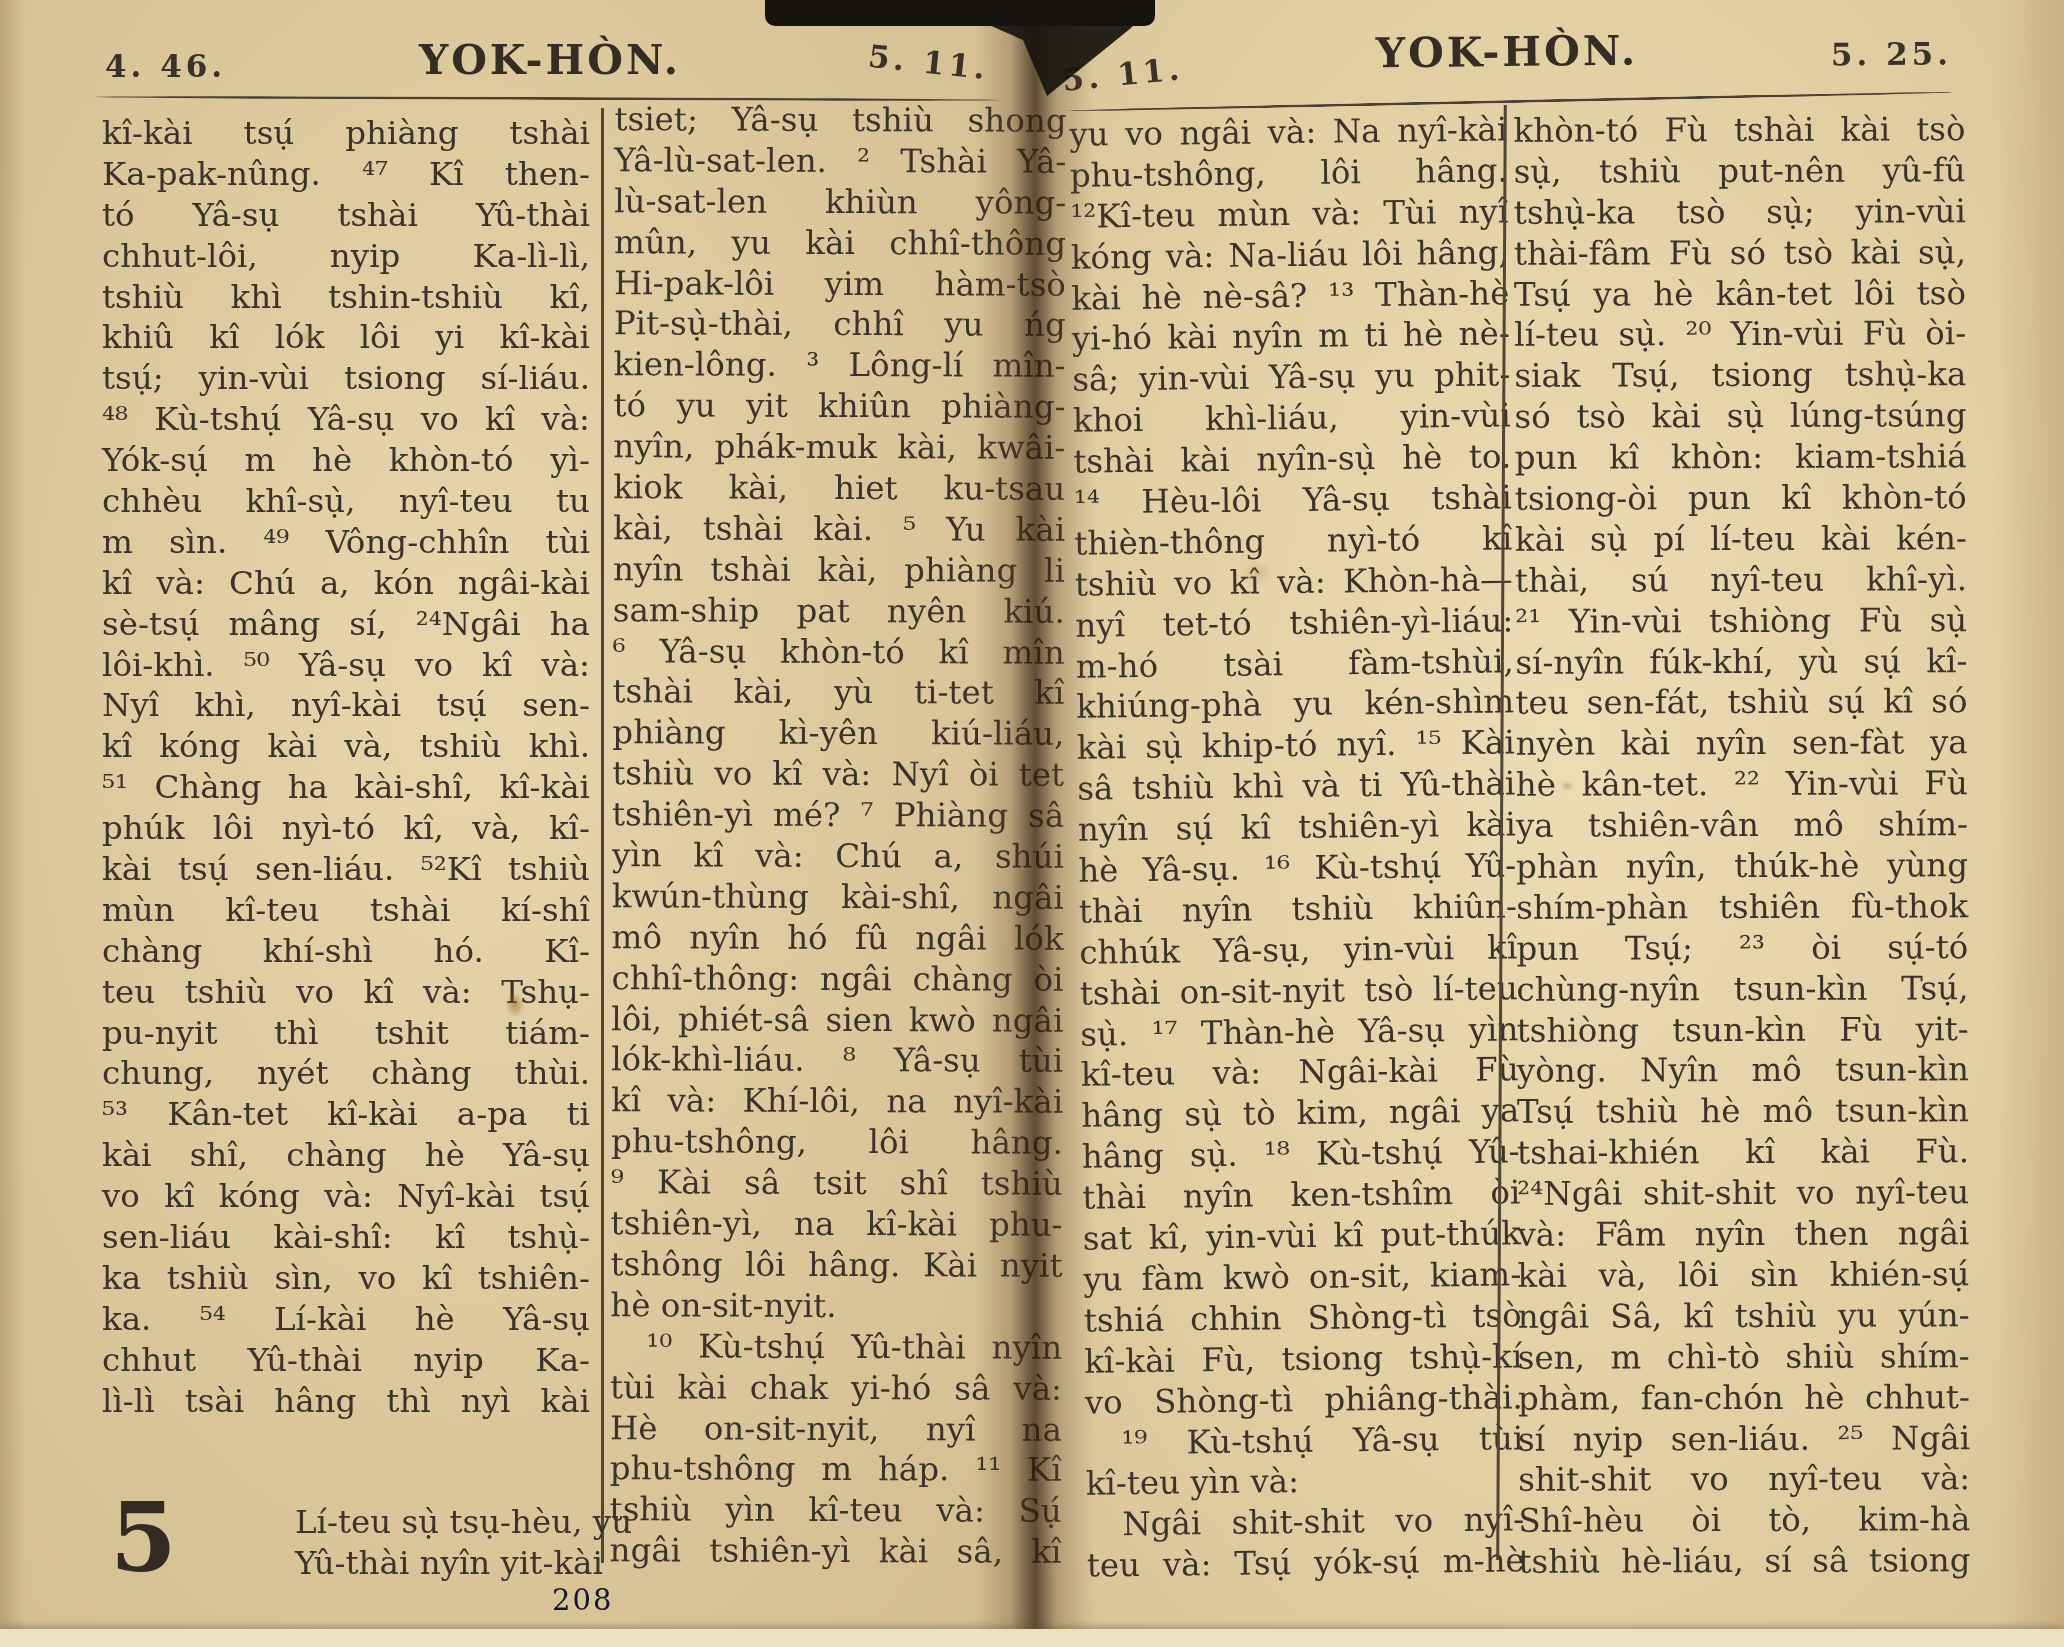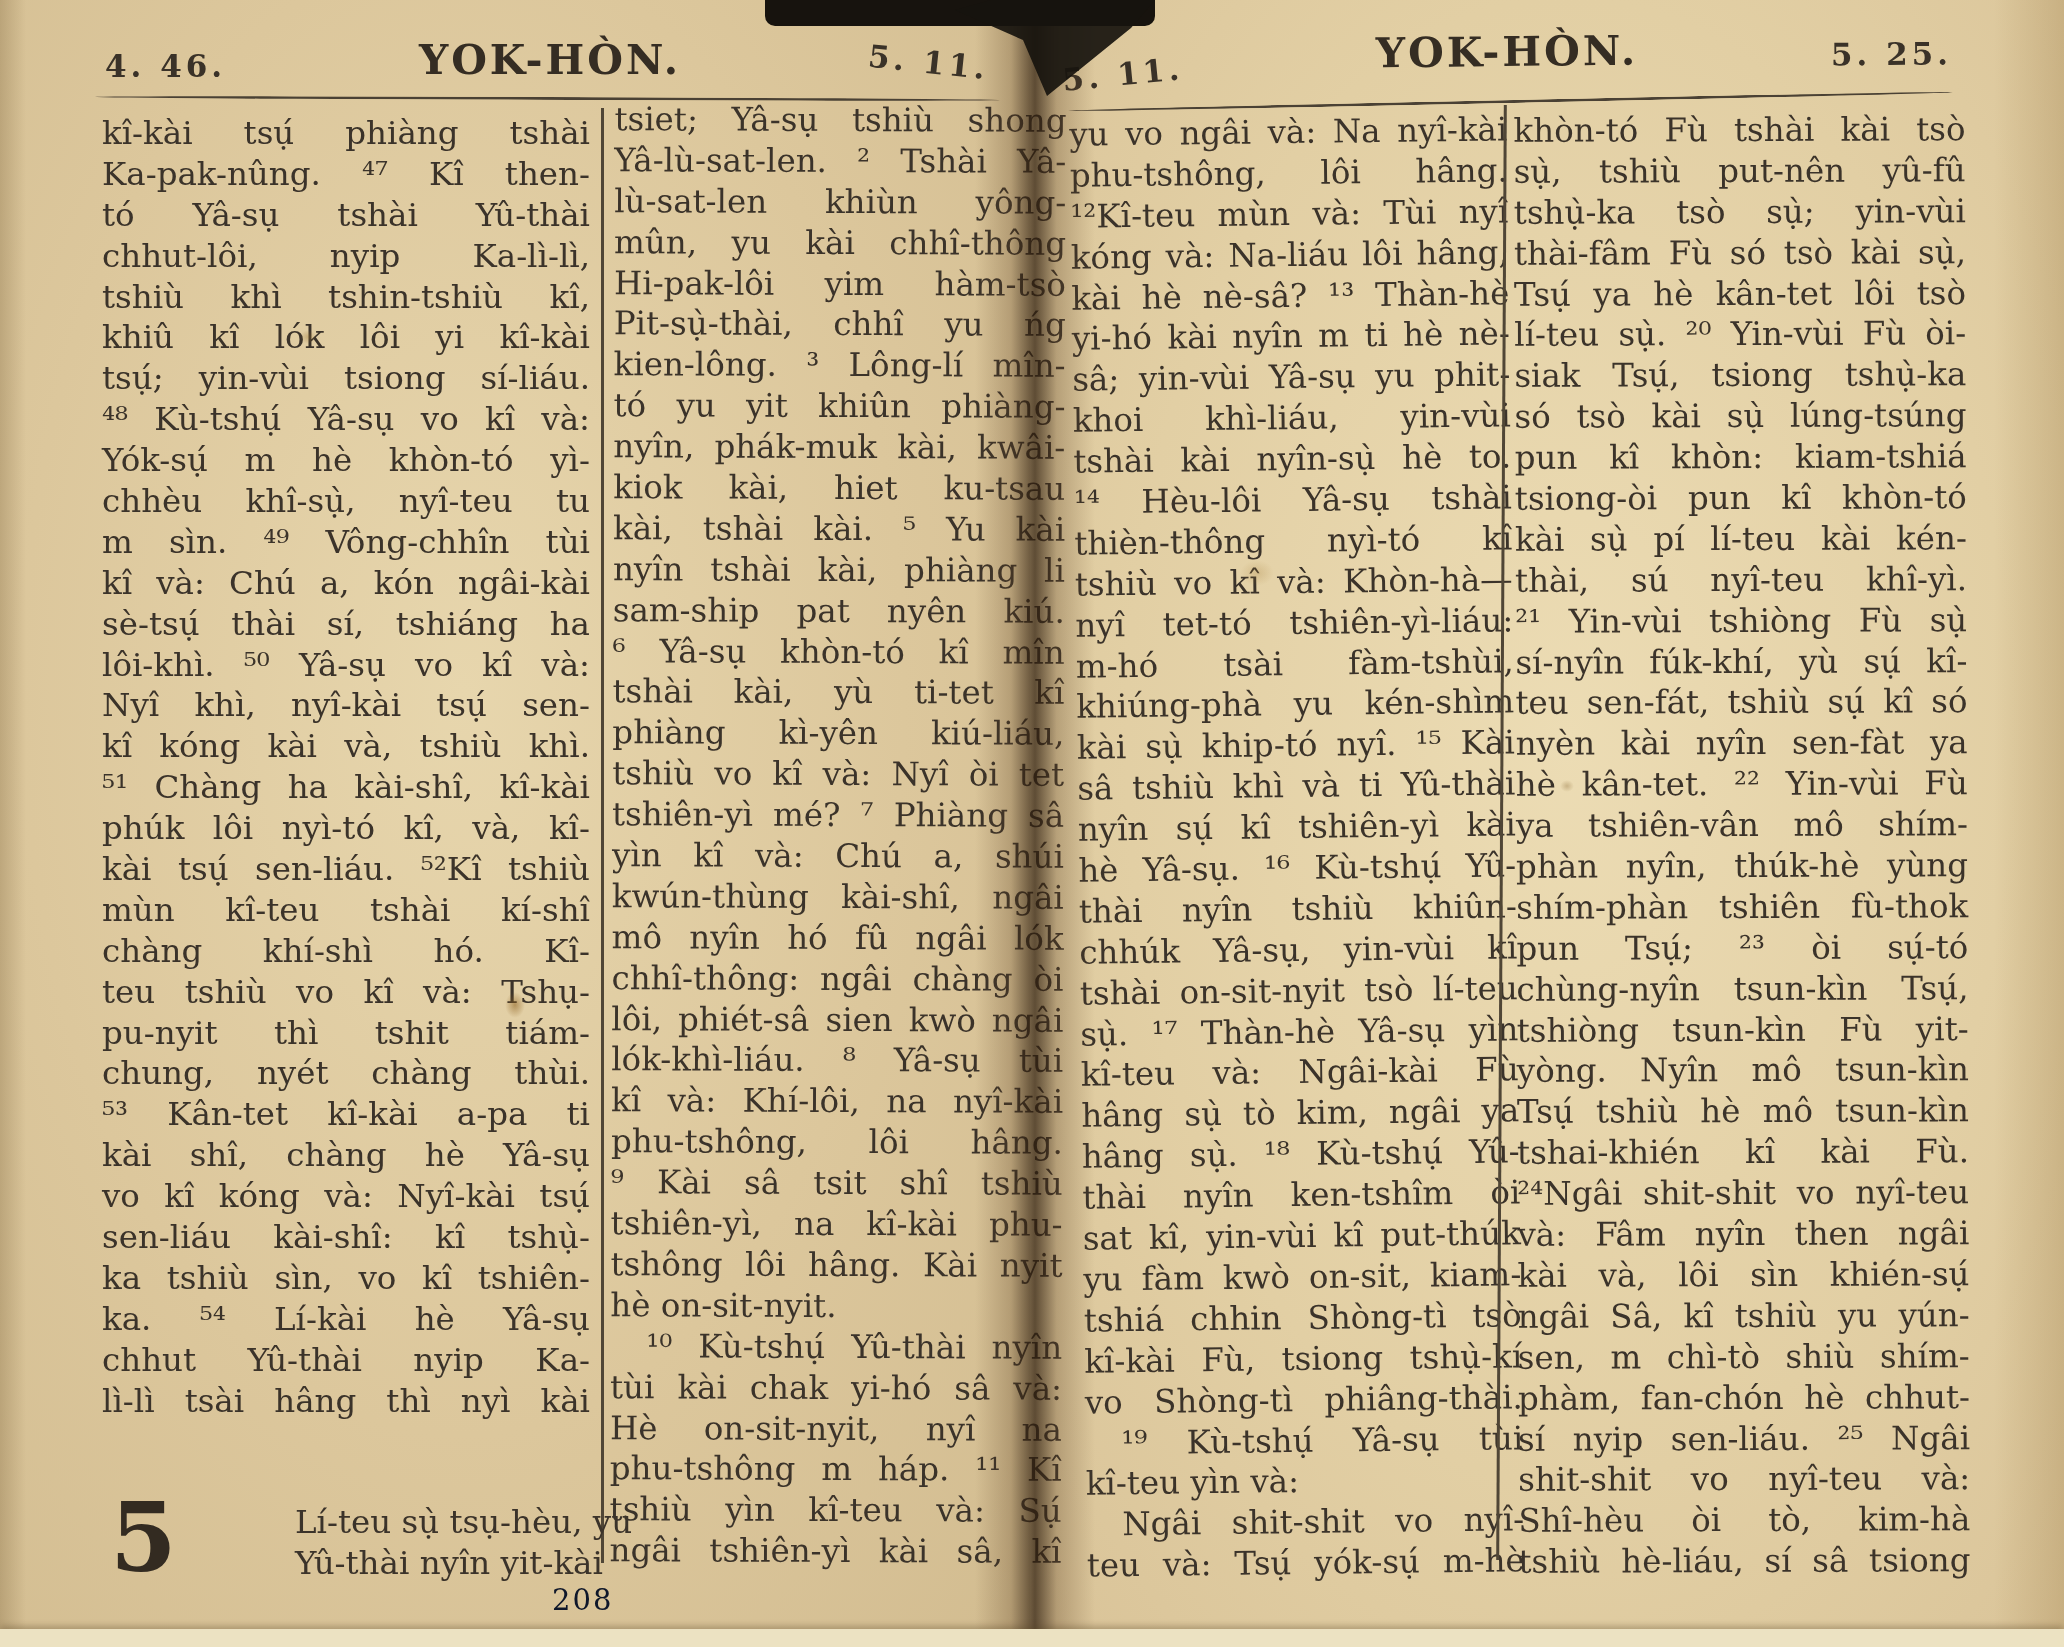--- a/index.html
+++ b/index.html
@@ -123,21 +123,21 @@
       <div class="tline">tó Yâ-sụ tshài Yû-thài</div>
       <div class="tline">chhut-lôi, nyip Ka-lì-lì,</div>
       <div class="tline">tshiù khì tshin-tshiù kî,</div>
       <div class="tline">khiû kî lók lôi yi kî-kài</div>
       <div class="tline">tsụ́; yin-vùi tsiong sí-liáu.</div>
       <div class="tline">⁴⁸ Kù-tshụ́ Yâ-sụ vo kî và:</div>
       <div class="tline">Yók-sụ́ m hè khòn-tó yì-</div>
       <div class="tline">chhèu khî-sụ̀, nyî-teu tu</div>
       <div class="tline">m sìn. ⁴⁹ Vông-chhîn tùi</div>
       <div class="tline">kî và: Chú a, kón ngâi-kài</div>
-      <div class="tline">sè-tsụ́ thài sí, tshiáng ha</div>
+      <div class="tline">sè-tsụ́ mâng sí, ²⁴Ngâi ha</div>
       <div class="tline">lôi-khì. ⁵⁰ Yâ-sụ vo kî và:</div>
       <div class="tline">Nyî khì, nyî-kài tsụ́ sen-</div>
       <div class="tline">kî kóng kài và, tshiù khì.</div>
       <div class="tline">⁵¹ Chàng ha kài-shî, kî-kài</div>
       <div class="tline">phúk lôi nyì-tó kî, và, kî-</div>
       <div class="tline">kài tsụ́ sen-liáu. ⁵²Kî tshiù</div>
       <div class="tline">mùn kî-teu tshài kí-shî</div>
       <div class="tline">chàng khí-shì hó. Kî-</div>
       <div class="tline">teu tshiù vo kî và: Tshụ-</div>
       <div class="tline">pu-nyit thì tshit tiám-</div>

